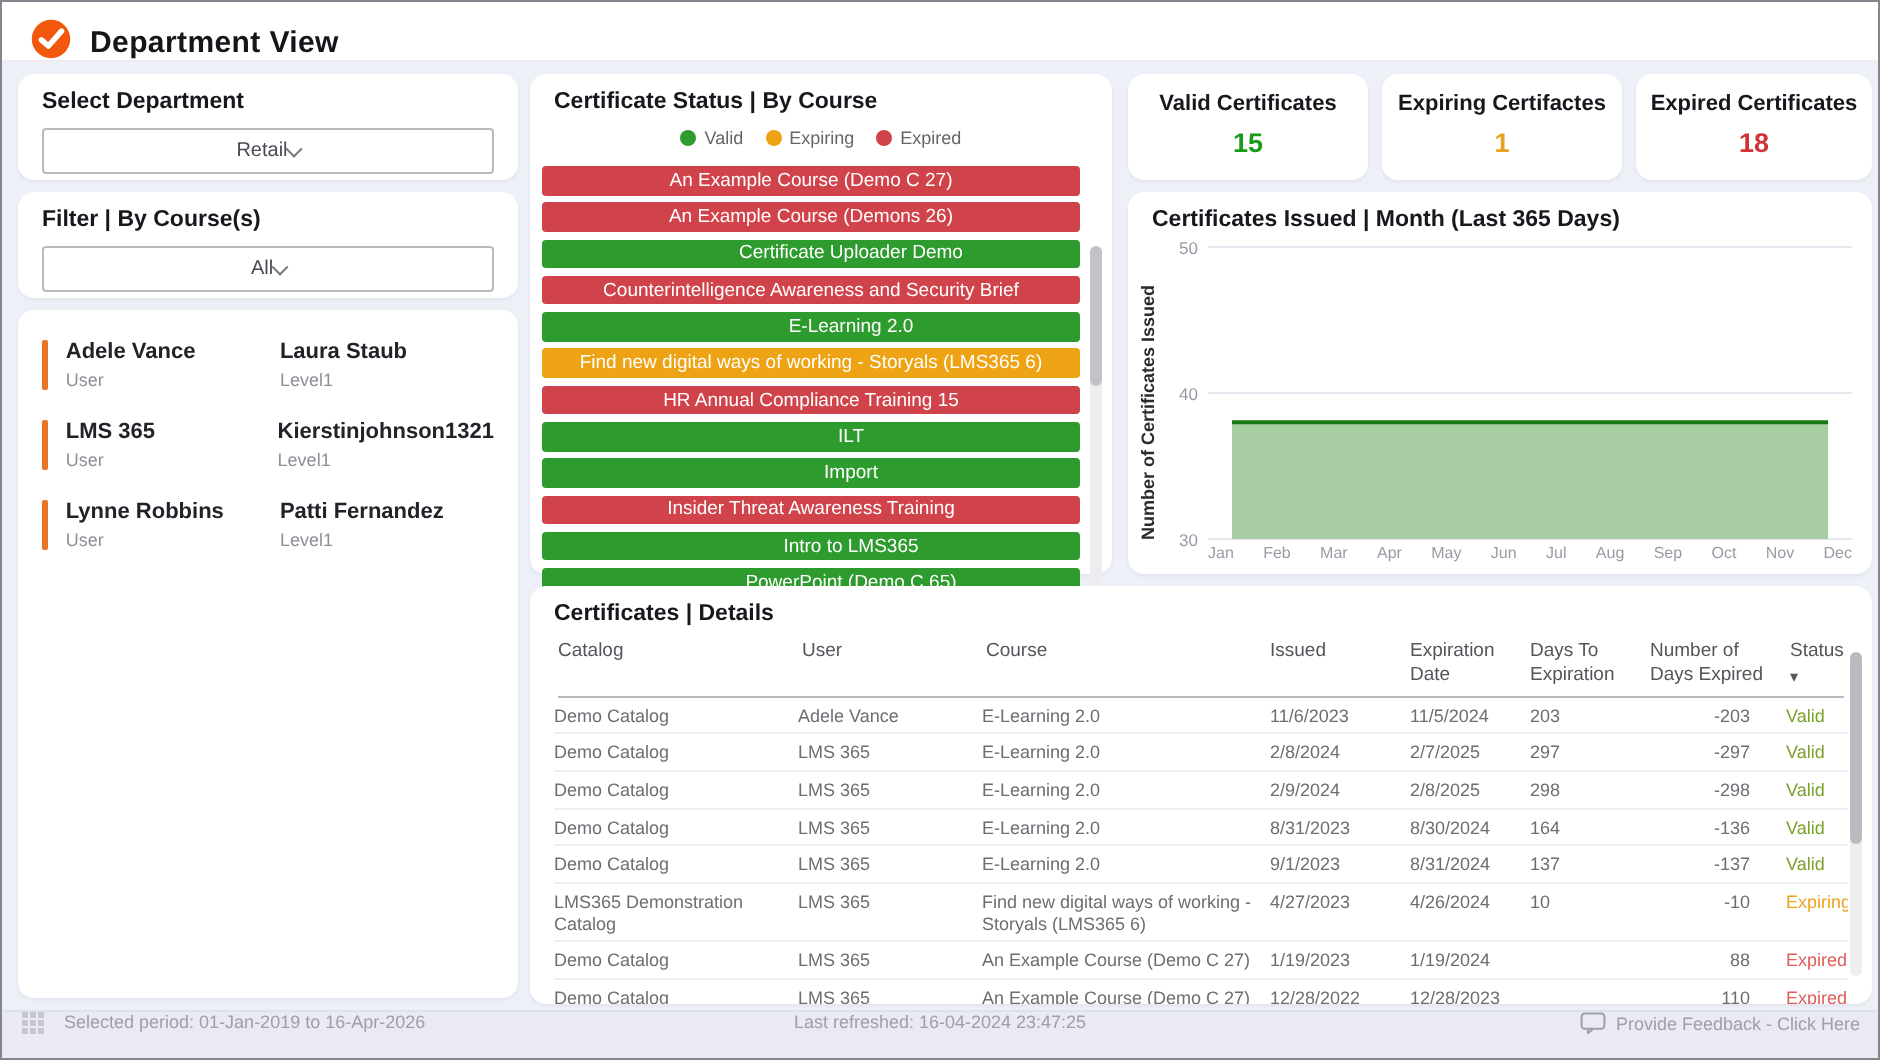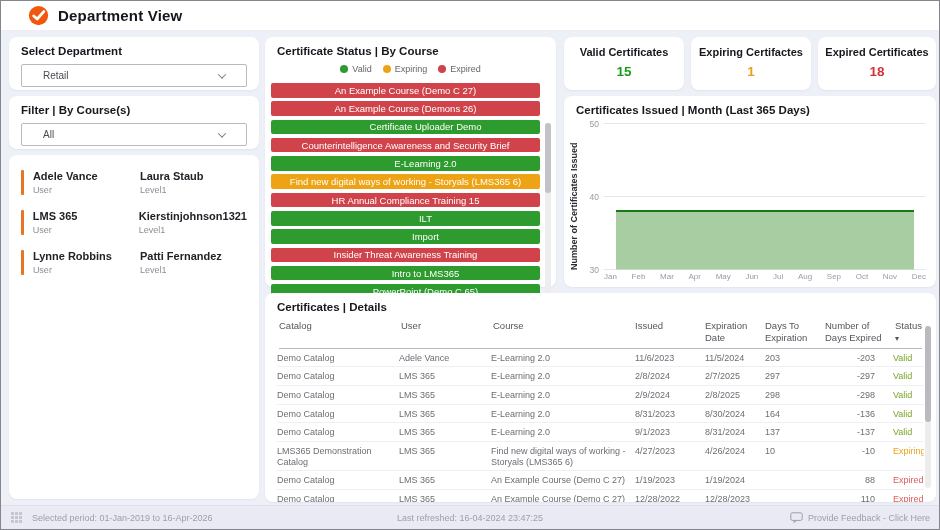--- a/index.html
+++ b/index.html
@@ -4,35 +4,35 @@
 <style>
   * { margin:0; padding:0; box-sizing:border-box; }
   html,body { width:940px; height:530px; }
   body {
     position:relative; overflow:hidden;
     background:#eef0f8; border:1px solid #85858d;
     font-family:"Liberation Sans", sans-serif;
   }
   
   .header { position:absolute; top:0; left:0; right:0; height:30px; background:#fff;
-    display:flex; align-items:center; gap:9px; padding-left:27px; border-bottom:1px solid #ececf2; }
+    display:flex; align-items:flex-end; gap:9px; padding-left:14px; border-bottom:1px solid #ececf2; }
   .logo { width:21px; height:21px; flex:0 0 auto; }
   .app-title { font-size:15px; font-weight:700; color:#15151a; letter-spacing:.2px; }
 
   
   .card { position:absolute; background:#fff; border-radius:8px; box-shadow:0 1px 2px rgba(40,40,80,.06); }
   .card-title { font-size:11.5px; font-weight:700; color:#17171d; padding:8px 12px 0; white-space:nowrap; }
 
   
   #card-dept   { left:8px; top:36px;  width:250px; height:53px; }
   #card-filter { left:8px; top:95px;  width:250px; height:53px; }
   #card-users  { left:8px; top:154px; width:250px; height:344px; }
 
   .dropdown { margin:7px 12px 0; height:23px; border:1px solid #b9b9c0; border-radius:2px;
-    display:flex; align-items:center; justify-content:space-between; padding:0 21px;
+    display:flex; align-items:center; justify-content:center; padding:0 21px;
     font-size:10px; color:#4a4a52; background:#fff; cursor:pointer; }
   .chev { width:6px; height:6px; border-right:1.4px solid #7a7a82; border-bottom:1.4px solid #7a7a82;
     transform:rotate(45deg) translate(-1px,-1px); }
 
   .user-row { display:flex; margin:15px 12px 0; }
   .accent { width:3px; border-radius:1px; margin-right:9px; align-self:stretch; }
   .u-col { width:112px; }
   .u-name { font-size:11px; font-weight:700; color:#222228; }
   .u-sub  { font-size:9px; color:#8e8e96; margin-top:3px; }
 
@@ -82,21 +82,21 @@
   .t-row .num { text-align:right; padding-right:16px; }
   .t-row .dte { text-align:left; padding-left:2px; }
   .s-valid    { color:#7AA22B; }
   .s-expiring { color:#EDA21C; }
   .s-expired  { color:#DD5C57; }
   #table-scroll { right:5px; top:33px; height:162px; }
   #table-scroll .vthumb { top:0; height:96px; background:#b9b9bf; }
 
   
   .footer { position:absolute; left:0; right:0; bottom:0; height:24px; background:#eaeaf4;
-    border-top:1px solid #e0e0ec; display:flex; align-items:center; font-size:9px; color:#9e9eac; }
+    border-top:1px solid #e0e0ec; display:flex; align-items:flex-start; font-size:9px; color:#9e9eac; }
   .grid-icon { display:grid; grid-template-columns:repeat(3,3px); grid-auto-rows:3px; gap:1px; margin:0 10px; }
   .grid-icon i { background:#c6c6d2; }
   .footer-center { position:absolute; left:50%; transform:translateX(-50%); }
   .footer-right { margin-left:auto; display:flex; align-items:center; gap:5px; padding-right:9px; cursor:pointer; }
 </style>
 </head>
 <body>
 
 <div class="header">
   <svg class="logo" viewBox="0 0 24 24">

